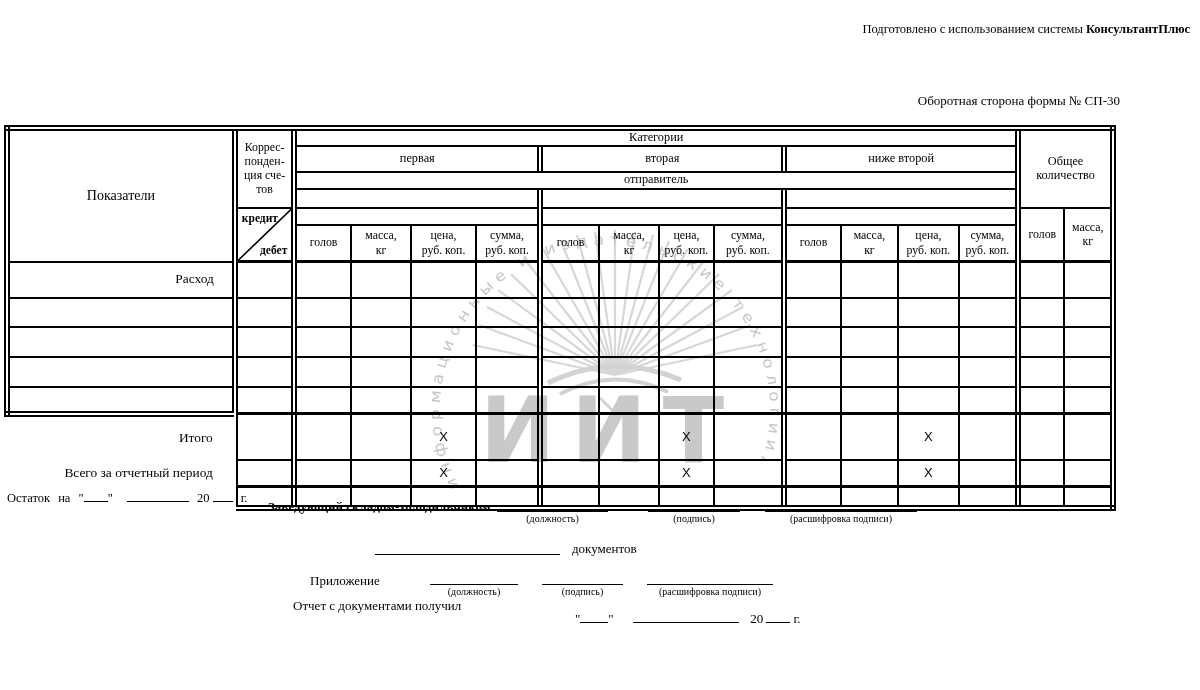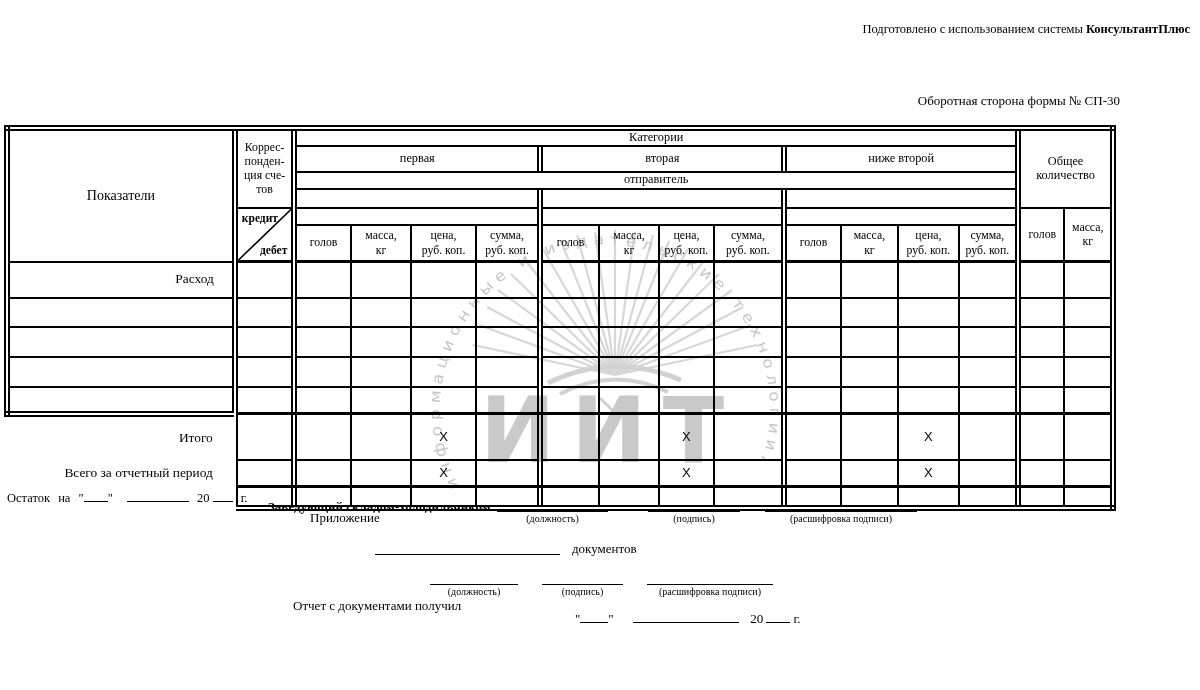--- a/index.html
+++ b/index.html
@@ -353,21 +353,21 @@
 </tr>
 </tbody>
     </table>
 </div>
 
 <div class="ftxt b" style="left:268px;top:499px">Заведующий складом-холодильником</div>
 <div class="sigline" style="left:497px;top:511px;width:111px"><span>(должность)</span></div>
 <div class="sigline" style="left:648px;top:511px;width:92px"><span>(подпись)</span></div>
 <div class="sigline" style="left:765px;top:511px;width:152px"><span>(расшифровка подписи)</span></div>
 
-<div class="ftxt" style="left:310px;top:510px">Приложение</div>
+<div class="ftxt" style="left:310px;top:573px">Приложение</div>
 <div class="hline" style="left:375px;top:554px;width:185px"></div>
 <div class="ftxt" style="left:572px;top:541px">документов</div>
 
 <div class="ftxt" style="left:293px;top:598px">Отчет с документами получил</div>
 <div class="sigline" style="left:430px;top:584px;width:88px"><span>(должность)</span></div>
 <div class="sigline" style="left:542px;top:584px;width:81px"><span>(подпись)</span></div>
 <div class="sigline" style="left:647px;top:584px;width:126px"><span>(расшифровка подписи)</span></div>
 
 <div class="dline" style="left:575px;top:610px">
   <span>"</span><span class="blank" style="width:28px"></span><span>"</span>

